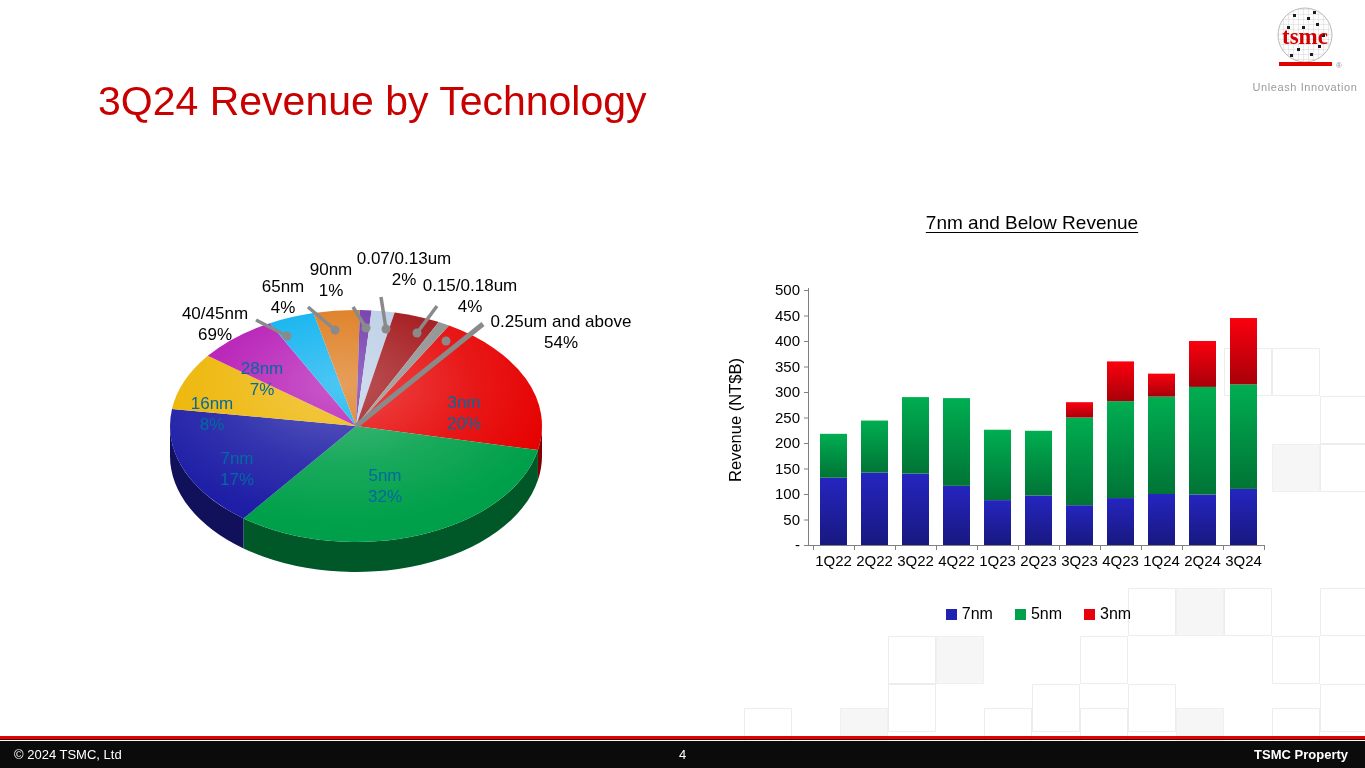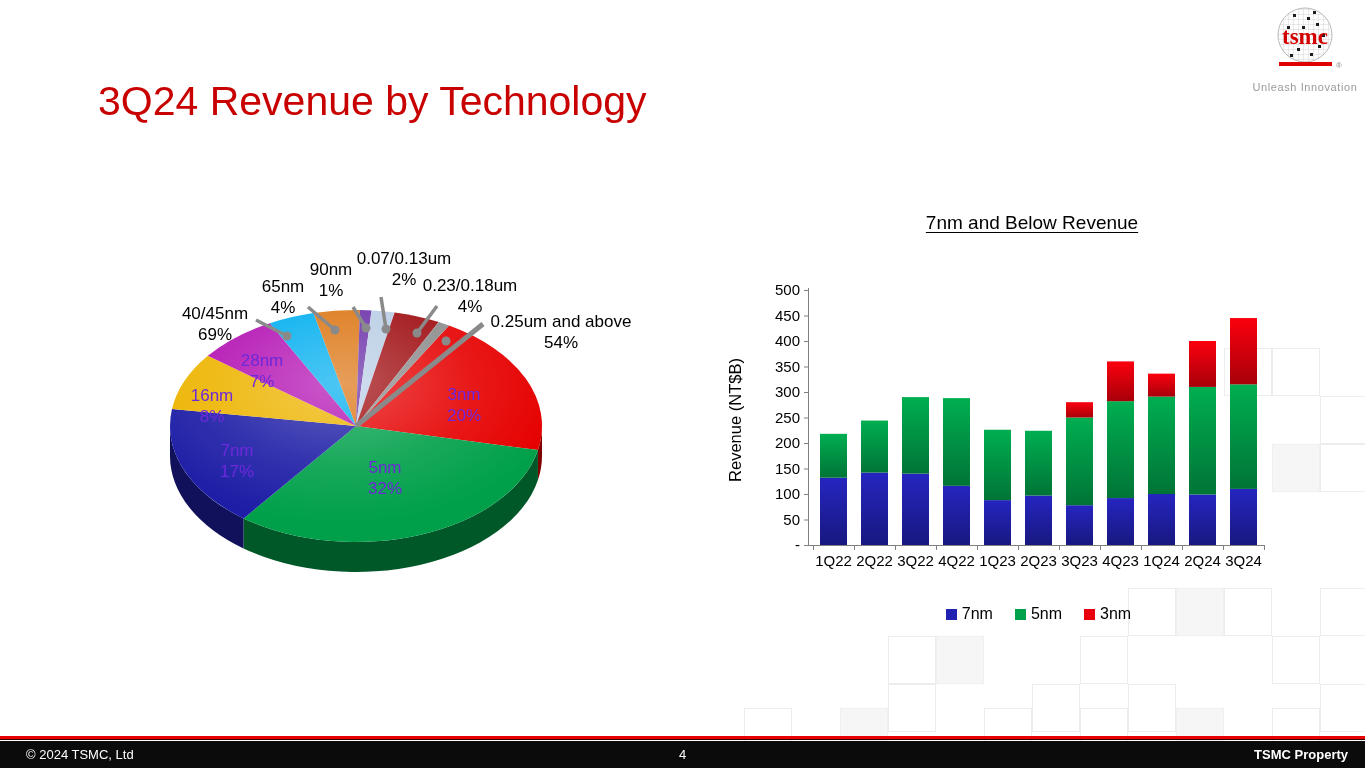--- a/index.html
+++ b/index.html
@@ -4,36 +4,36 @@
 <style>
   html,body{margin:0;padding:0;background:#777;}
   .slide{position:relative;width:1365px;height:768px;background:#ffffff;overflow:hidden;
          font-family:"Liberation Sans",sans-serif;margin:0 auto;}
   .slide-title{position:absolute;left:90px;top:70px;margin:8px;font-size:41px;font-weight:400;
          color:#C80000;letter-spacing:0px;white-space:nowrap;}
   #charts{position:absolute;left:0;top:0;}
   
   .pie-label{position:absolute;transform:translate(-50%,-50%);text-align:center;
          font-size:17px;line-height:21px;white-space:pre-line;pointer-events:none;}
-  .pie-label.inside{color:#6d28d9;}
+  .pie-label.inside{color:#0369a1;margin-top:8px;}
   .pie-label.outside{color:#000000;}
   
   .chart-title{position:absolute;left:830px;top:212px;width:404px;text-align:center;
          font-size:19px;color:#000;text-decoration:underline;text-underline-offset:3px;}
   #legend{position:absolute;left:813px;top:605px;width:451px;display:flex;
          justify-content:center;gap:22px;font-size:16px;color:#000;}
   .legend-item{display:flex;align-items:center;gap:5px;}
   .swatch{width:11px;height:11px;display:inline-block;}
   
   .footer-line{position:absolute;left:0;top:736px;width:1365px;height:4px;background:#E60000;
          border-bottom:1px solid #3a0000;box-sizing:border-box;}
   .footer-bar{position:absolute;left:0;top:741px;width:1365px;height:27px;background:#0b0b0b;
          color:#fff;font-size:13px;}
   .footer-bar span{position:absolute;top:6px;white-space:nowrap;}
-  .f-left{left:26px;}
+  .f-left{left:14px;}
   .f-page{left:50%;transform:translateX(-50%);}
   .f-right{right:17px;font-weight:700;}
   
   .logo{position:absolute;left:1243px;top:4px;width:124px;}
   .tagline{margin-top:3px;text-align:center;font-size:11px;color:#9b9b9b;letter-spacing:0.6px;
          white-space:nowrap;}
   
   .bg-square{position:absolute;width:48px;height:48px;border:1px solid #ededed;box-sizing:border-box;}
   .bg-square.filled{background:#f6f6f6;border-color:#f0f0f0;}
 </style>
@@ -253,21 +253,21 @@
       <div class="pie-label inside" style="left: 262px; top: 371px;">28nm
 7%</div>
       <div class="pie-label outside" style="left: 215px; top: 324px;">40/45nm
 69%</div>
       <div class="pie-label outside" style="left: 283px; top: 297px; text-align: center;">65nm
 4%</div>
       <div class="pie-label outside" style="left: 331px; top: 280px;">90nm
 1%</div>
       <div class="pie-label outside" style="left: 404px; top: 269px;">0.07/0.13um
 2%</div>
-      <div class="pie-label outside" style="left: 470px; top: 296px;">0.23/0.18um
+      <div class="pie-label outside" style="left: 470px; top: 296px;">0.15/0.18um
 4%</div>
       <div class="pie-label outside" style="left: 561px; top: 332px;">0.25um and above
 54%</div>
     </div>
 
   <div class="chart-title">7nm and Below Revenue</div>
 
   <div id="legend">
       <div class="legend-item">
         <span class="swatch" style="background: rgb(34, 34, 178);"></span>

